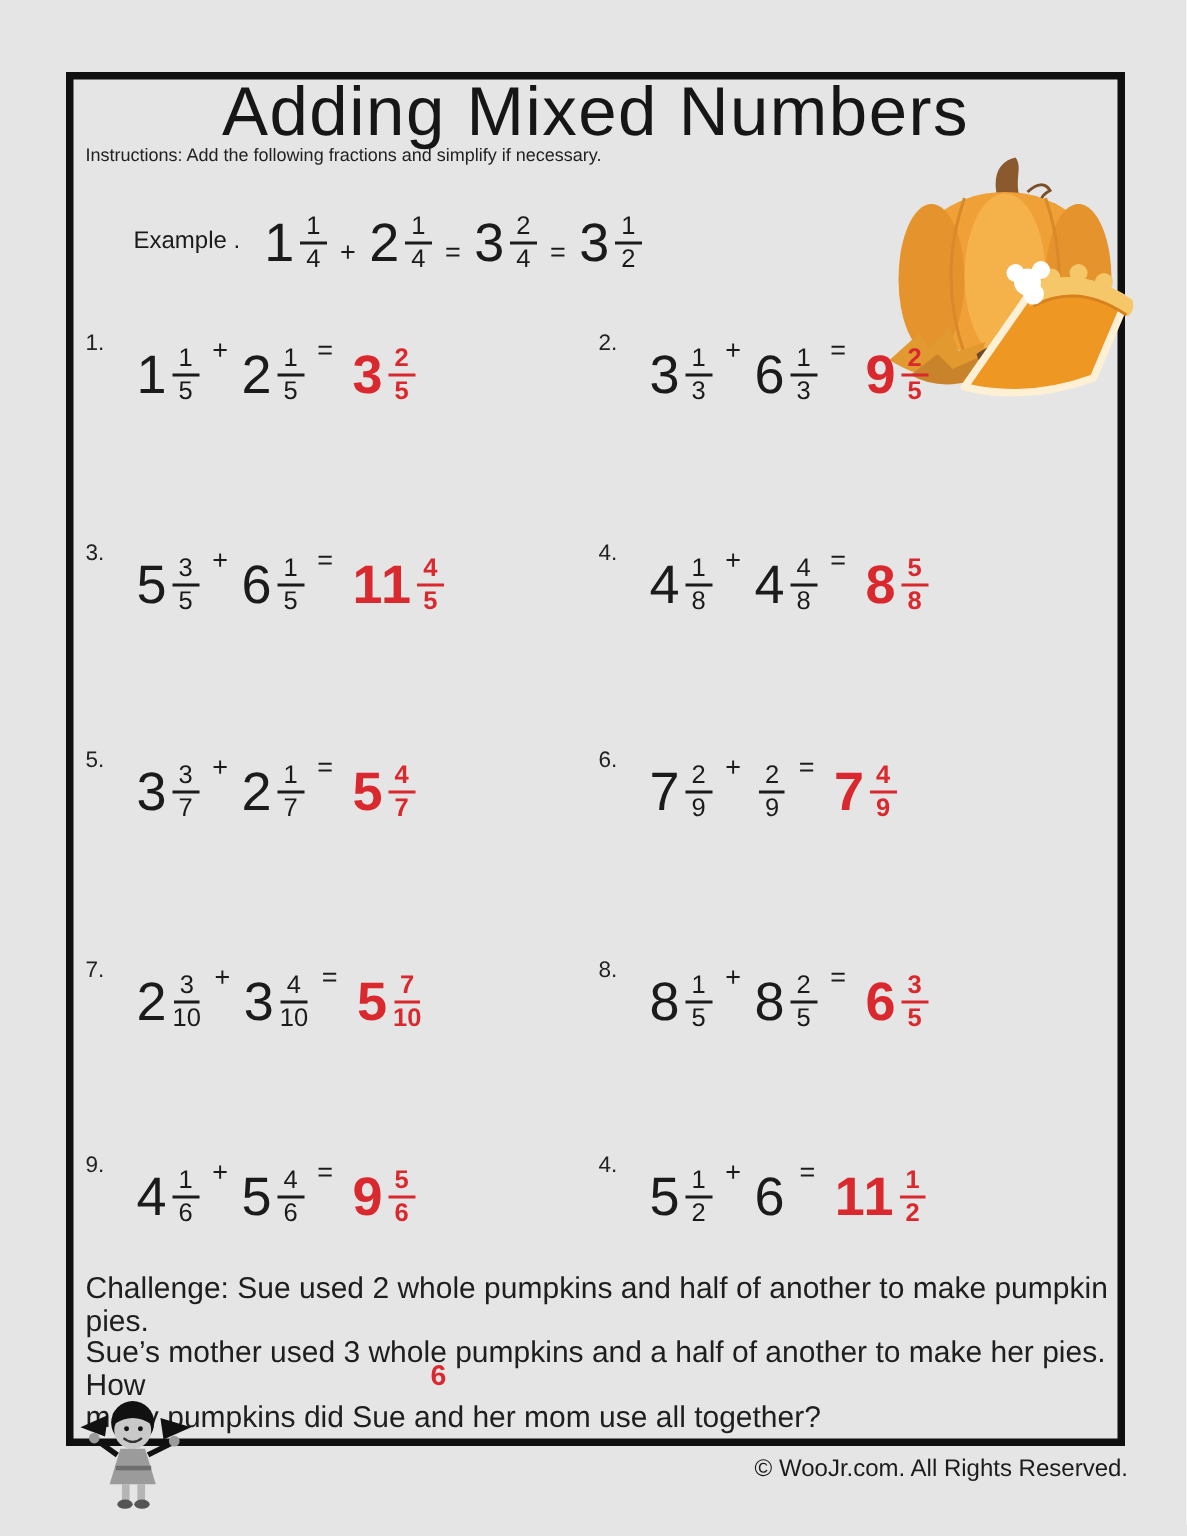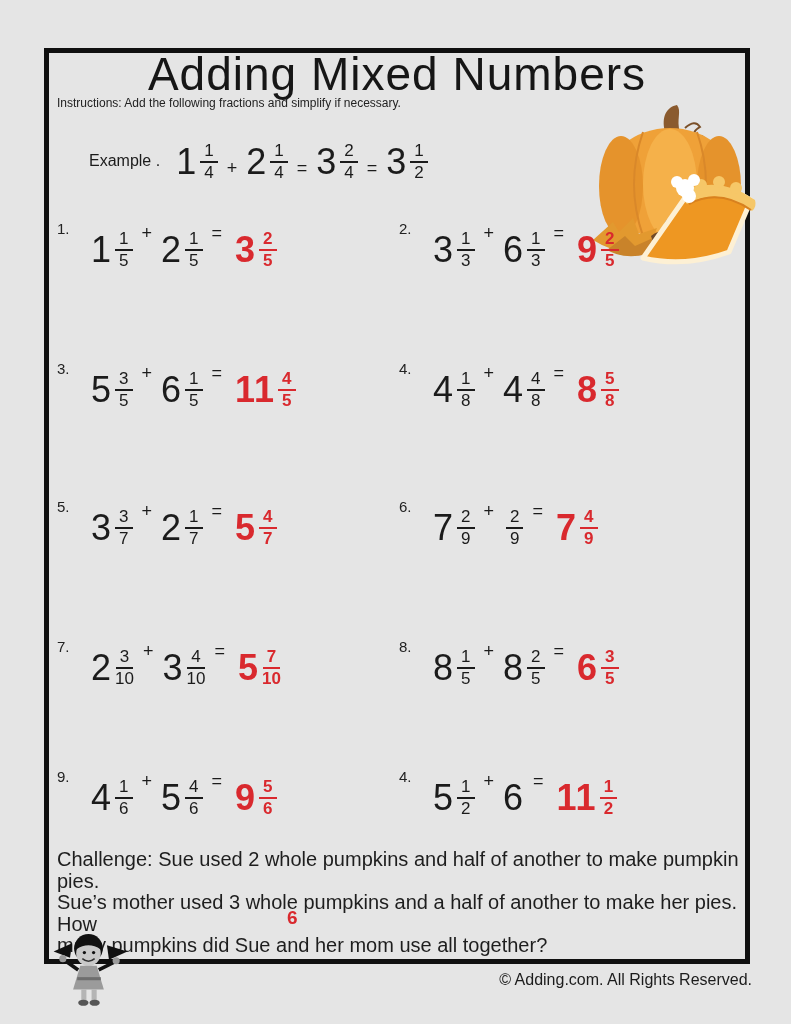--- a/index.html
+++ b/index.html
@@ -385,15 +385,15 @@
     <circle cx="19" cy="27" r="3.5" fill="#9b9b9b"></circle>
     <circle cx="71" cy="29" r="3.5" fill="#9b9b9b"></circle>
     <path d="M36,34 L52,34 L59,57 L29,57 Z" fill="#9b9b9b"></path>
     <rect x="33" y="45" width="23" height="3" fill="#6e6e6e"></rect>
     <rect x="37" y="57" width="5" height="11" fill="#b5b5b5"></rect>
     <rect x="47" y="57" width="5" height="11" fill="#b5b5b5"></rect>
     <ellipse cx="39" cy="70" rx="5" ry="3" fill="#555"></ellipse>
     <ellipse cx="50" cy="70" rx="5" ry="3" fill="#555"></ellipse>
   </svg>
 
-  <div class="footer">© Adding.com. All Rights Reserved.</div>
+  <div class="footer">© WooJr.com. All Rights Reserved.</div>
 
 </div>
 
 </body></html>

